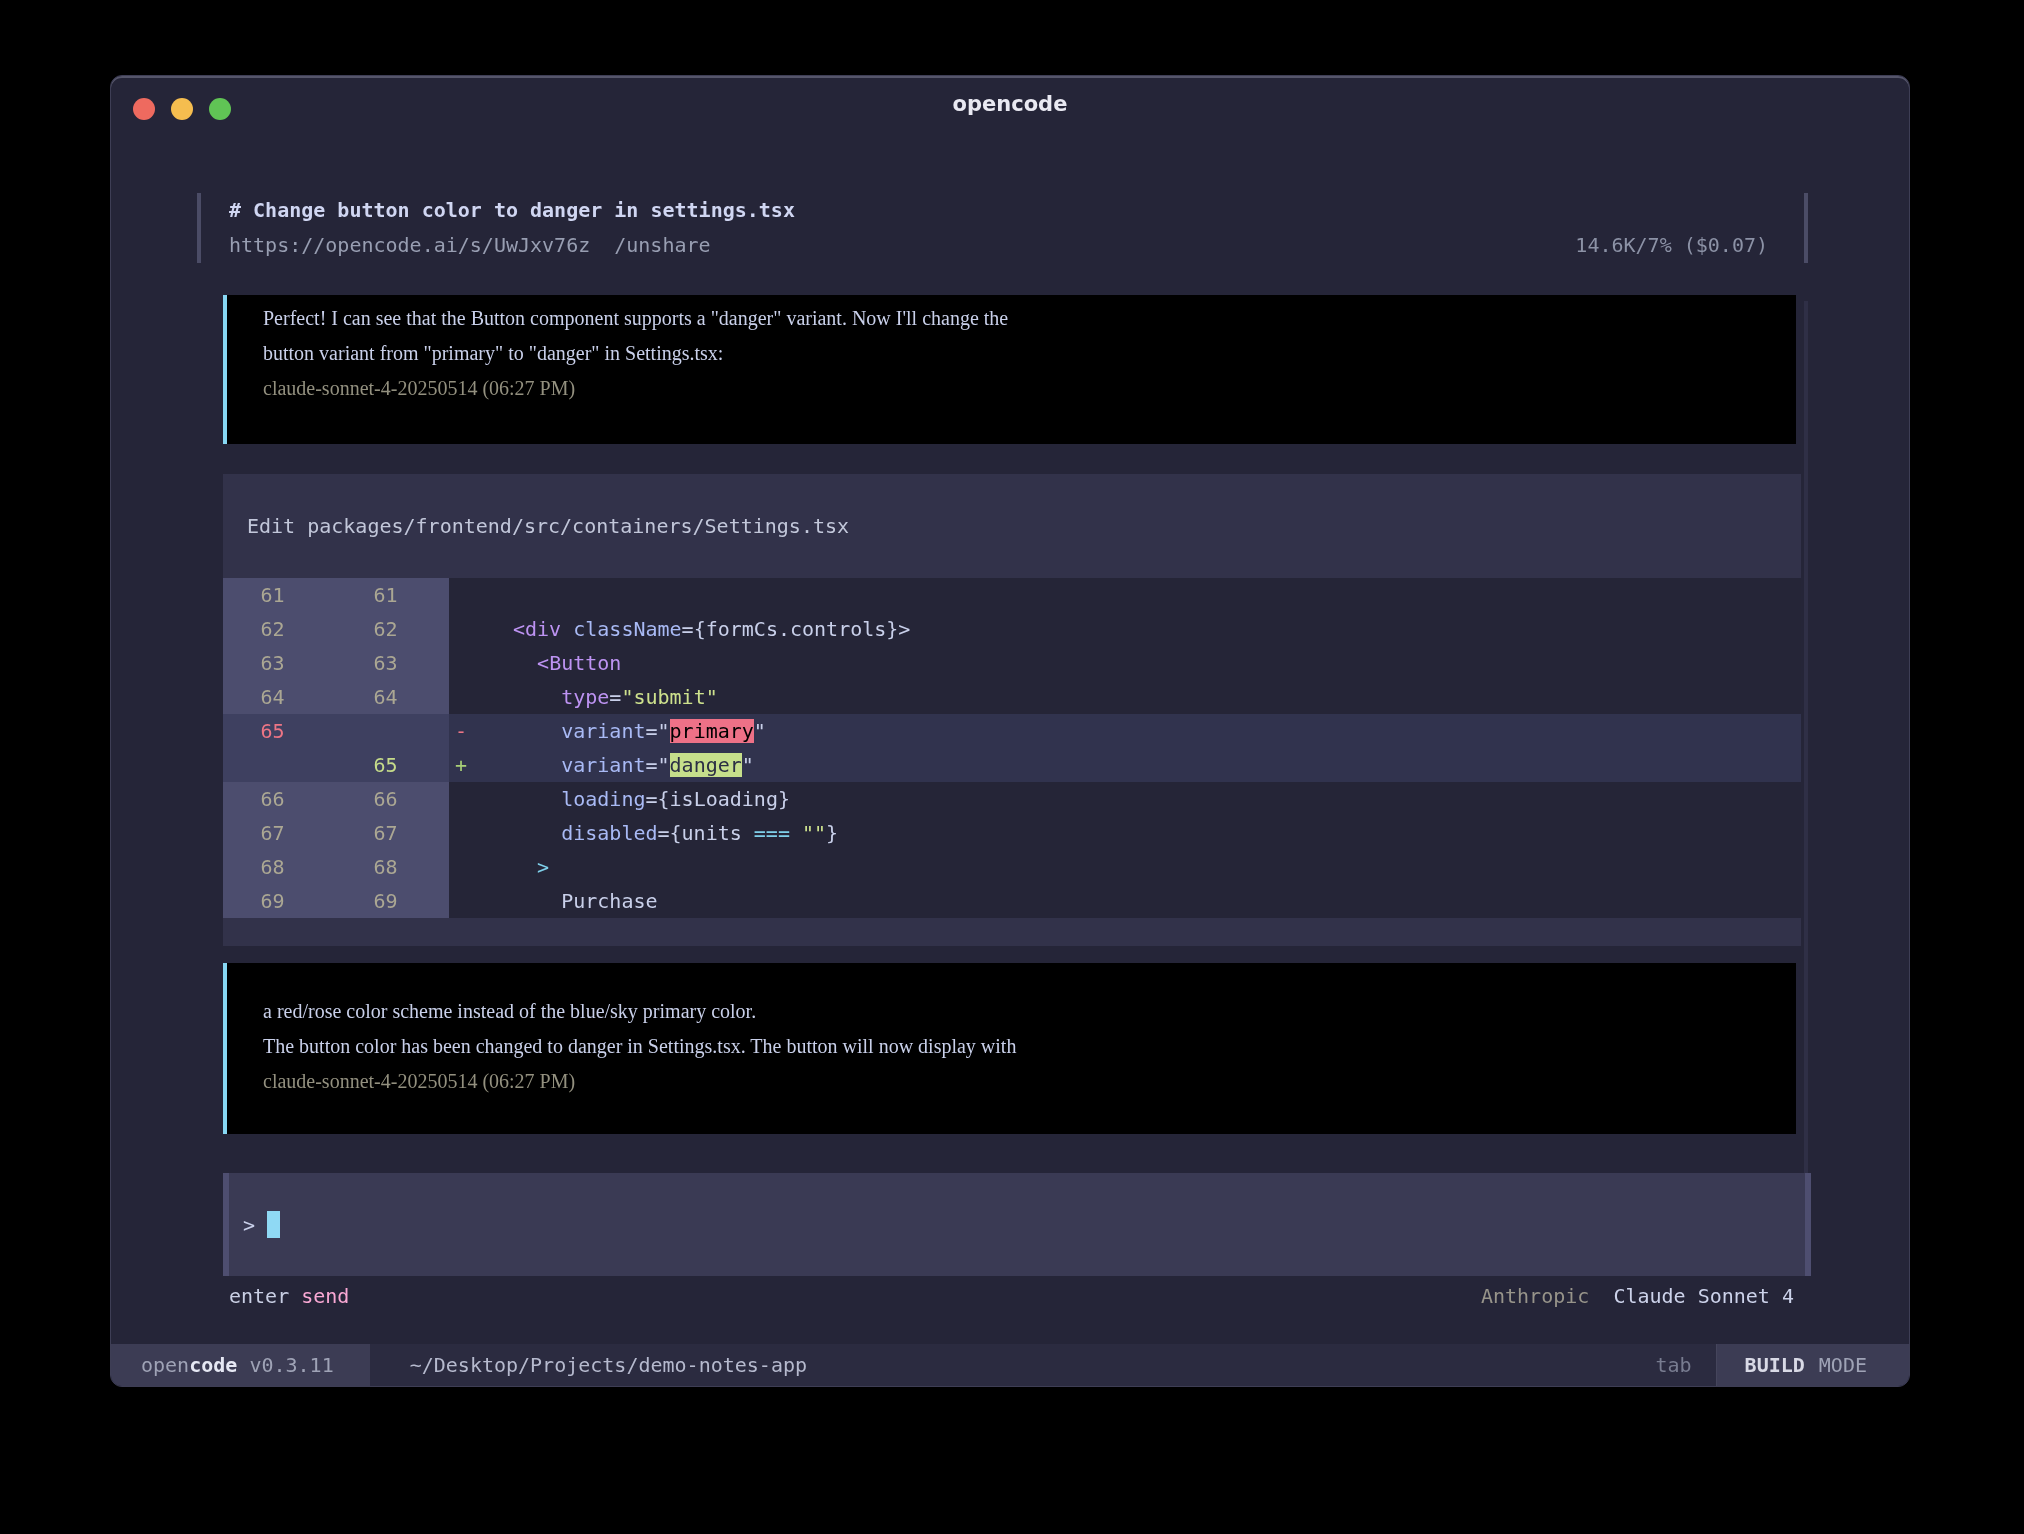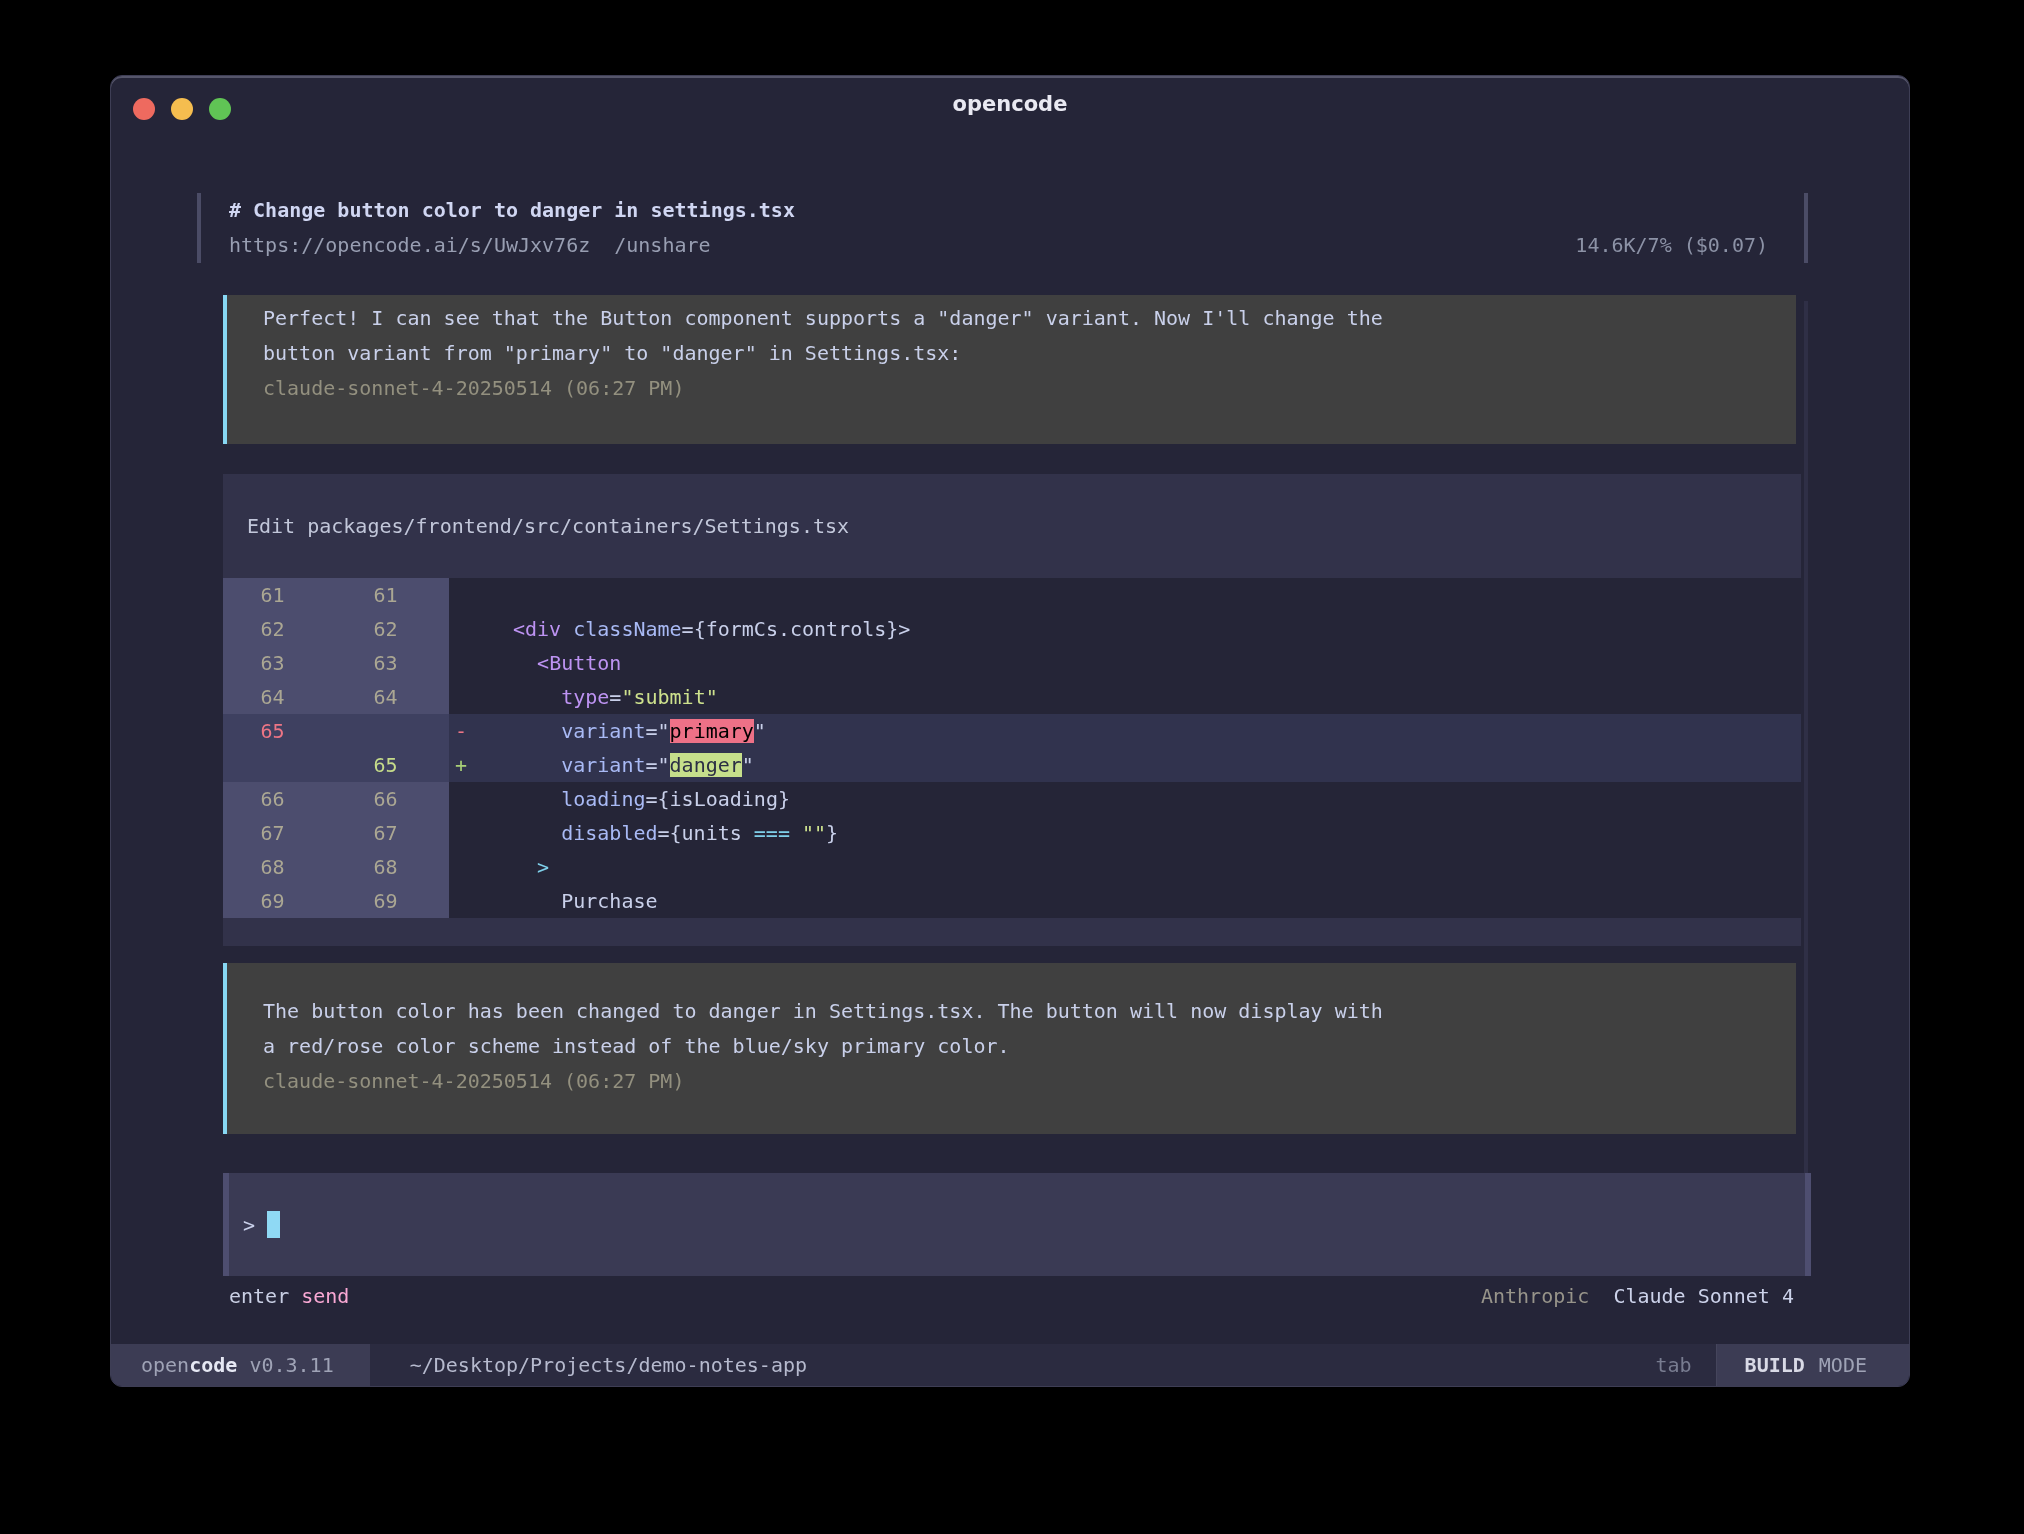--- a/index.html
+++ b/index.html
@@ -21,22 +21,22 @@
   .hdr{position:absolute;left:86px;top:117px;width:1611px;height:70px;}
   .hdr .vbar{position:absolute;top:0;width:4px;height:70px;background:#4b4c66;}
   .hdr .vbar.left{left:0;} .hdr .vbar.right{right:0;}
   .hdr-line1{margin-left:32px;font-weight:bold;color:#d0d6f2;}
   .hdr-line2{margin-left:32px;margin-right:40px;display:flex;}
   .share-url{color:#989eb2;} .unshare{color:#989eb2;margin-left:24px;}
   .hdr-stats{margin-left:auto;color:#8c92a6;}
   
   .scroll-track{position:absolute;left:1693px;top:225px;width:4px;height:950px;background:#2f2f46;}
   
-  .msg{position:absolute;left:112px;width:1573px;background:#404040;
-       border-left:4px solid #87d7f3;box-sizing:border-box;padding-left:36px;}
+  .msg{position:absolute;left:112px;width:1573px;background:#000000;
+       border-left:4px solid #87d7f3;box-sizing:border-box;padding-left:36px;font-family:Liberation Serif, serif;}
   .msg.m1{top:219px;height:149px;padding-top:6px;}
   .msg.m2{top:887px;height:171px;padding-top:31px;}
   .msg .meta{color:#93907f;}
   
   .edit{position:absolute;left:112px;top:398px;width:1578px;background:#32324a;padding-bottom:28px;}
   .edit-hd{height:104px;line-height:104px;padding-left:24px;color:#c2c7da;font-size:20px;}
   .diff-row{display:flex;height:34px;line-height:34px;font-size:20px;}
   .diff-row .gut{width:113px;text-align:center;padding-right:14px;box-sizing:border-box;
                  background:#4c4d6e;color:#aba793;}
   .diff-row .sign{width:32px;padding-left:6px;box-sizing:border-box;background:#252537;}
@@ -165,22 +165,22 @@
           <div class="diff-row ctx">
             <div class="gut old">69</div>
             <div class="gut new">69</div>
             <div class="sign"></div>
             <div class="code"><span>    </span><span>Purchase</span></div>
           </div>
         </div>
     </div>
 
     <div class="msg m2 mono">
+      <div>a red/rose color scheme instead of the blue/sky primary color.</div>
       <div>The button color has been changed to danger in Settings.tsx. The button will now display with</div>
-      <div>a red/rose color scheme instead of the blue/sky primary color.</div>
       <div class="meta">claude-sonnet-4-20250514 (06:27 PM)</div>
     </div>
 
     <div class="input-box">
       <span class="prompt">&gt;</span>
       <span class="cursor"></span>
     </div>
 
     <div class="hints mono">
       <span class="hint-key">enter</span>

